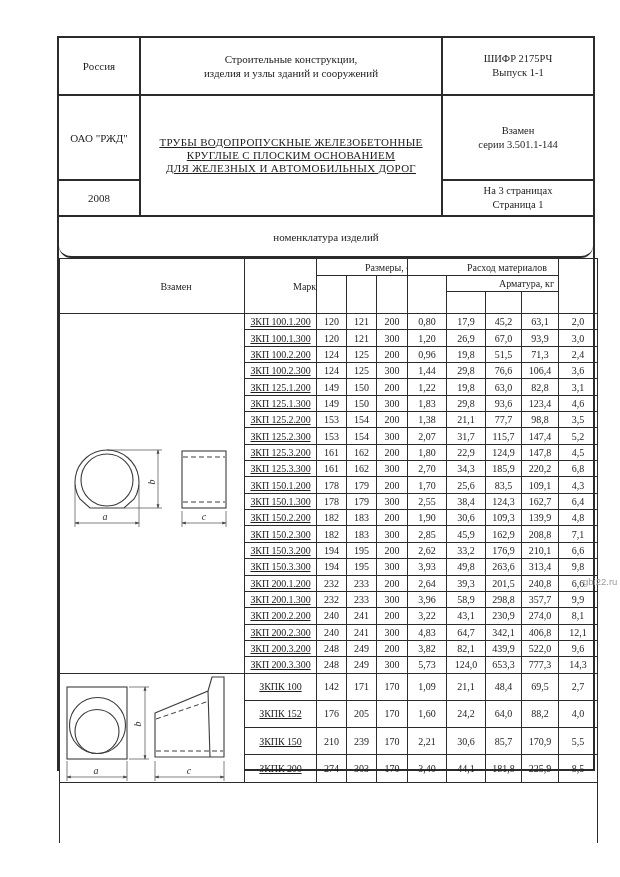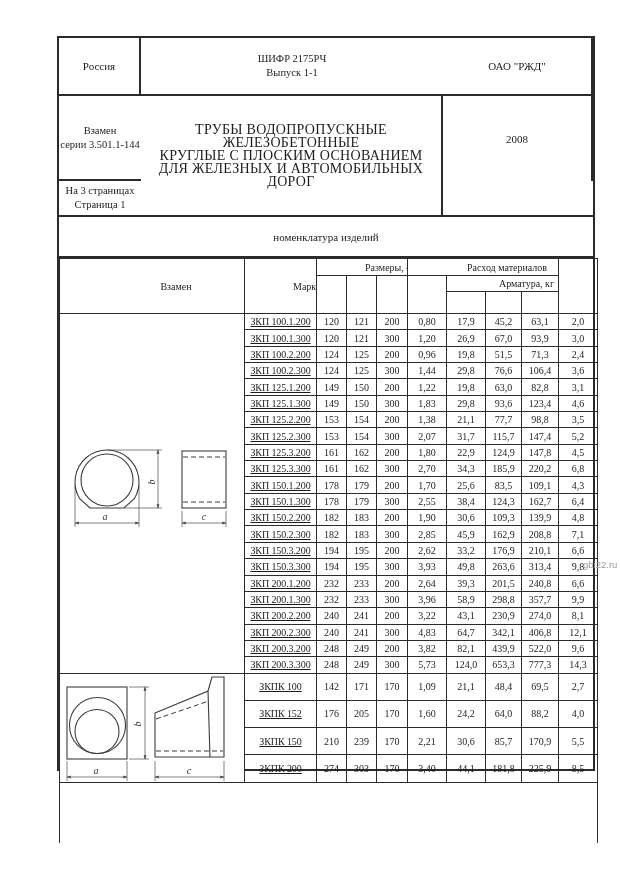--- a/index.html
+++ b/index.html
@@ -21,27 +21,28 @@
     border-bottom: 2px solid #2b2b2b;
   }
   .hcell {
     border-right: 2px solid #2b2b2b; border-bottom: 2px solid #2b2b2b;
     display: flex; flex-direction: column; align-items: center; justify-content: center;
     text-align: center; line-height: 14px; font-size: 11px;
   }
   .hcell.last-col { border-right: none; }
   .hcell.no-bottom { border-bottom: none; }
   .hcell.title-span { grid-row: 2 / 4; grid-column: 2; border-bottom: none; }
-  .doc-title { font-size: 14px; line-height: 13px; letter-spacing: .3px; }
+  .doc-title { font-size: 11px; line-height: 13px; letter-spacing: .3px; text-decoration: underline; }
   .small-lines { font-size: 10.5px; line-height: 14px; }
   
   .nomen {
     height: 41px; border-bottom: 2px solid #2b2b2b;
     display: flex; align-items: center; justify-content: center;
     font-size: 11px;
+    border-radius: 12px;
   }
   
   table.nom {
     border-collapse: collapse; table-layout: fixed; width: 534px;
   }
   table.nom th, table.nom td {
     border: 1px solid #2b2b2b; text-align: center; vertical-align: middle;
     font-weight: normal; padding: 0; font-size: 10px; line-height: 11px;
     overflow: hidden; white-space: nowrap;
   }
@@ -55,33 +56,37 @@
   tr.bottom-strip td { height: 61px; border-bottom: none; }
   .mark { letter-spacing: -0.1px; text-decoration: underline; }
   
   .sk { display:block; margin: 0 auto; }
   .draw { stroke:#3c3c3c; stroke-width:1.1; fill:none; }
   .thin { stroke:#4a4a4a; stroke-width:0.7; fill:none; }
   .dash { stroke:#3c3c3c; stroke-width:1; fill:none; stroke-dasharray:5 3; }
   .dimtext { font-family:"Liberation Serif", serif; font-style: italic; font-size:10px; fill:#333; }
   
   .watermark {
-    position: absolute; left: 583px; top: 559px;
+    position: absolute; left: 583px; top: 576px;
     font-family: "Liberation Sans", sans-serif;
     font-size: 9.5px; color: #9a9a9a;
   }
 </style>
 </head>
 <body>
 
 <div class="page-frame">
 
   <div class="hdr">
     <div class="hcell">
       <div>Россия</div>
+    </div>
+    <div class="hcell">
+      <div>Строительные конструкции,</div>
+      <div>изделия и узлы зданий и сооружений</div>
     </div>
     <div class="hcell last-col">
       <div class="small-lines">ШИФР 2175РЧ</div>
       <div class="small-lines">Выпуск 1-1</div>
     </div>
 
     <div class="hcell">
       <div>ОАО "РЖД"</div>
     </div>
     <div class="hcell title-span">

